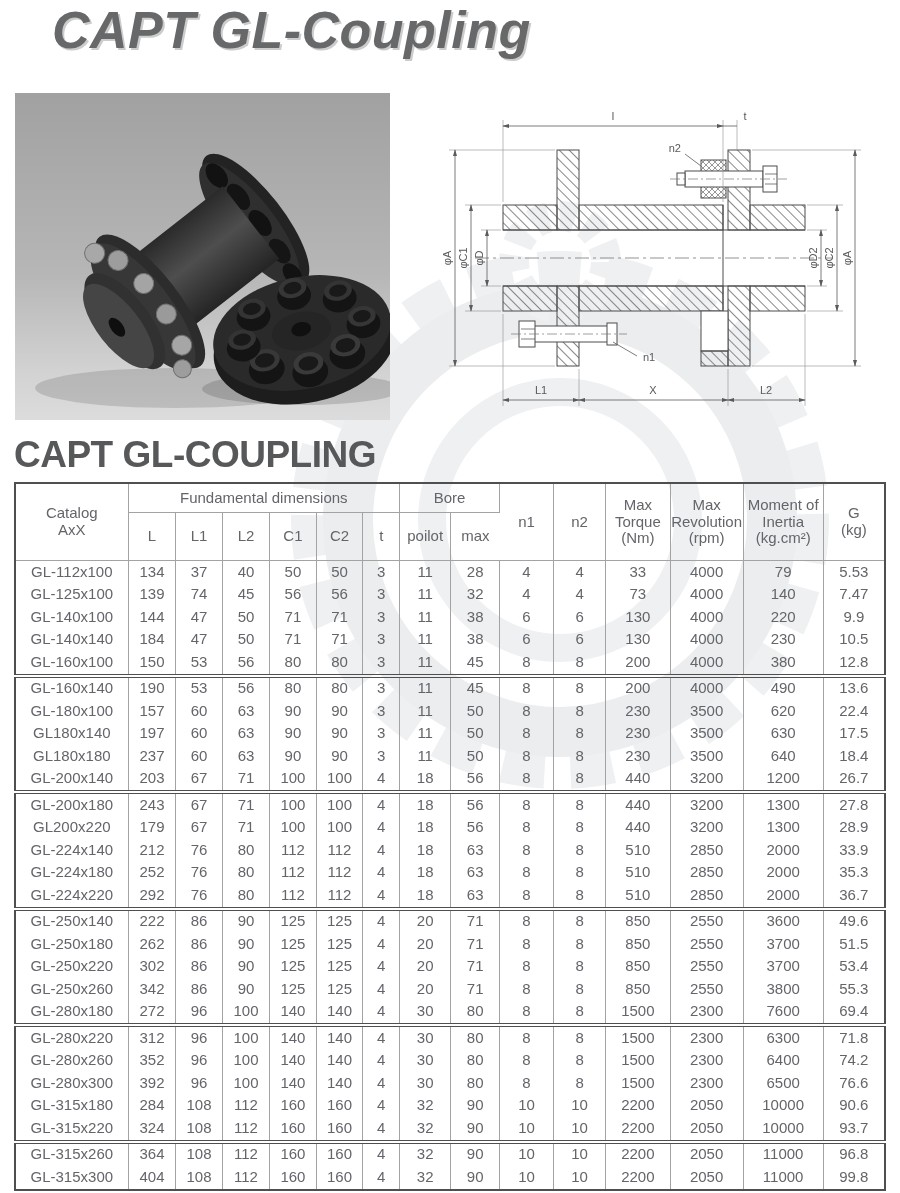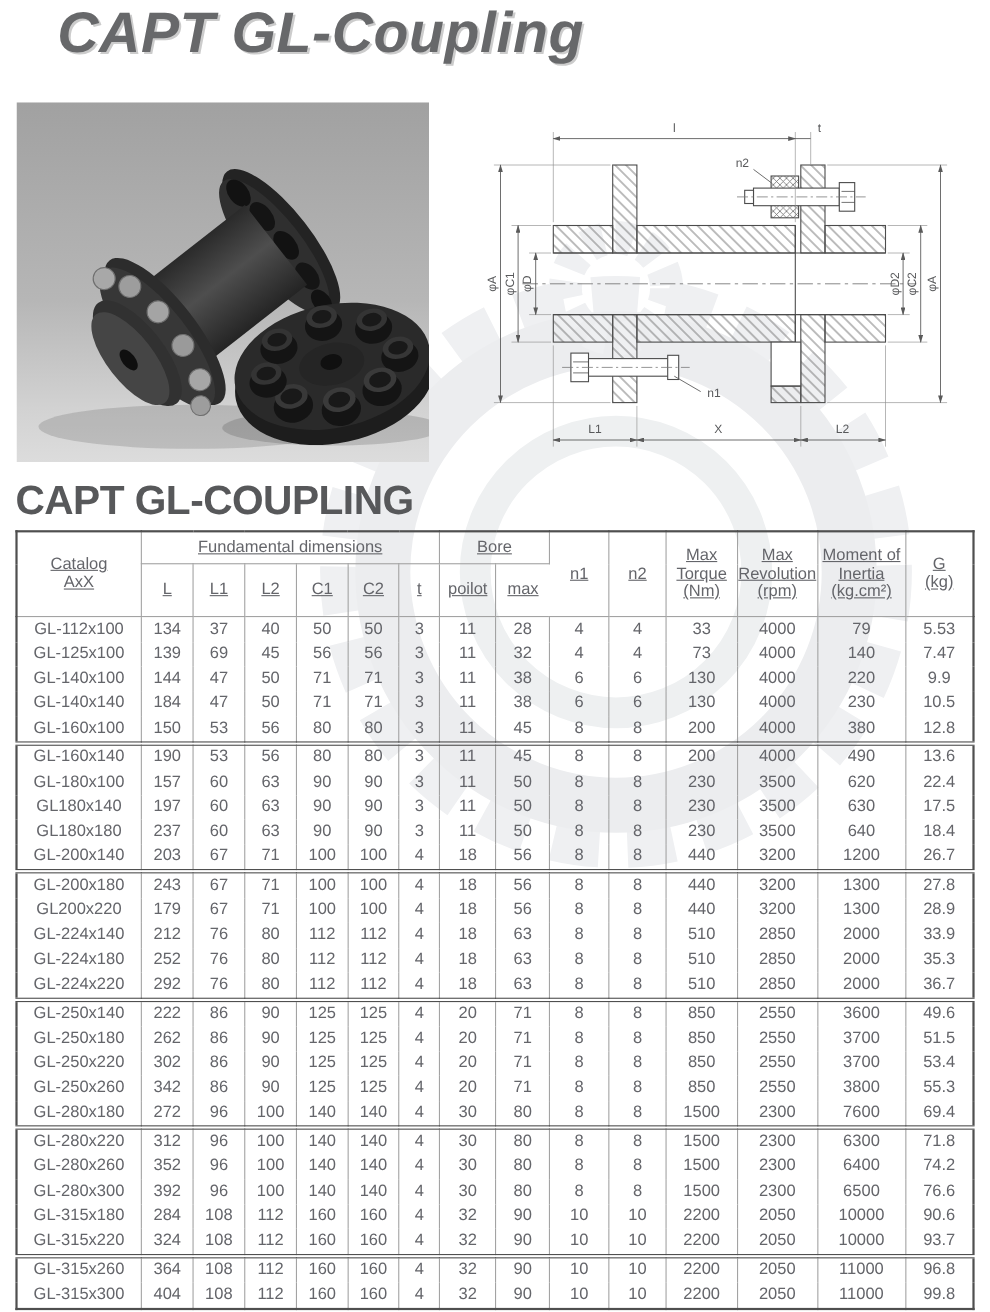--- a/index.html
+++ b/index.html
@@ -19,21 +19,21 @@
   
   .photo{position:absolute;left:15px;top:93px;width:375px;height:327px;z-index:2;}
   .diagram{position:absolute;left:415px;top:90px;width:480px;height:330px;z-index:2;}
   
   table.spec{position:absolute;left:14px;top:482px;width:872px;z-index:1;
              border-collapse:collapse;table-layout:fixed;background:transparent;
              color:#64656a;font-size:15px;border:2px solid #4f4f4f;}
   .spec th,.spec td{border-right:1px solid #a3a3a3;text-align:center;vertical-align:middle;
                     font-weight:normal;padding:0;line-height:1.12;overflow:hidden;}
   .spec th:last-child,.spec td:last-child{border-right:none;}
-  .spec thead th{border-bottom:1px solid #a3a3a3;text-decoration:underline;}
+  .spec thead th{border-bottom:1px solid #a3a3a3;}
   .spec thead tr.r1 th{height:28px;}
   .spec thead tr.r2 th{height:47px;}
   .spec td{height:22.5px;}
   .spec tbody.group{border-top:4px double #4f4f4f;margin-left:12px;}
   .spec tbody.group:first-of-type{border-top:1px solid #4f4f4f;}
   
   .diagram text{fill:#58595b;font-size:11px;font-family:"Liberation Sans",sans-serif;}
 </style>
 </head>
 <body>
@@ -325,21 +325,21 @@
           <td>4</td>
           <td>4</td>
           <td>33</td>
           <td>4000</td>
           <td>79</td>
           <td>5.53</td>
         </tr>
         <tr>
           <td>GL-125x100</td>
           <td>139</td>
-          <td>69</td>
+          <td>74</td>
           <td>45</td>
           <td>56</td>
           <td>56</td>
           <td>3</td>
           <td>11</td>
           <td>32</td>
           <td>4</td>
           <td>4</td>
           <td>73</td>
           <td>4000</td>

